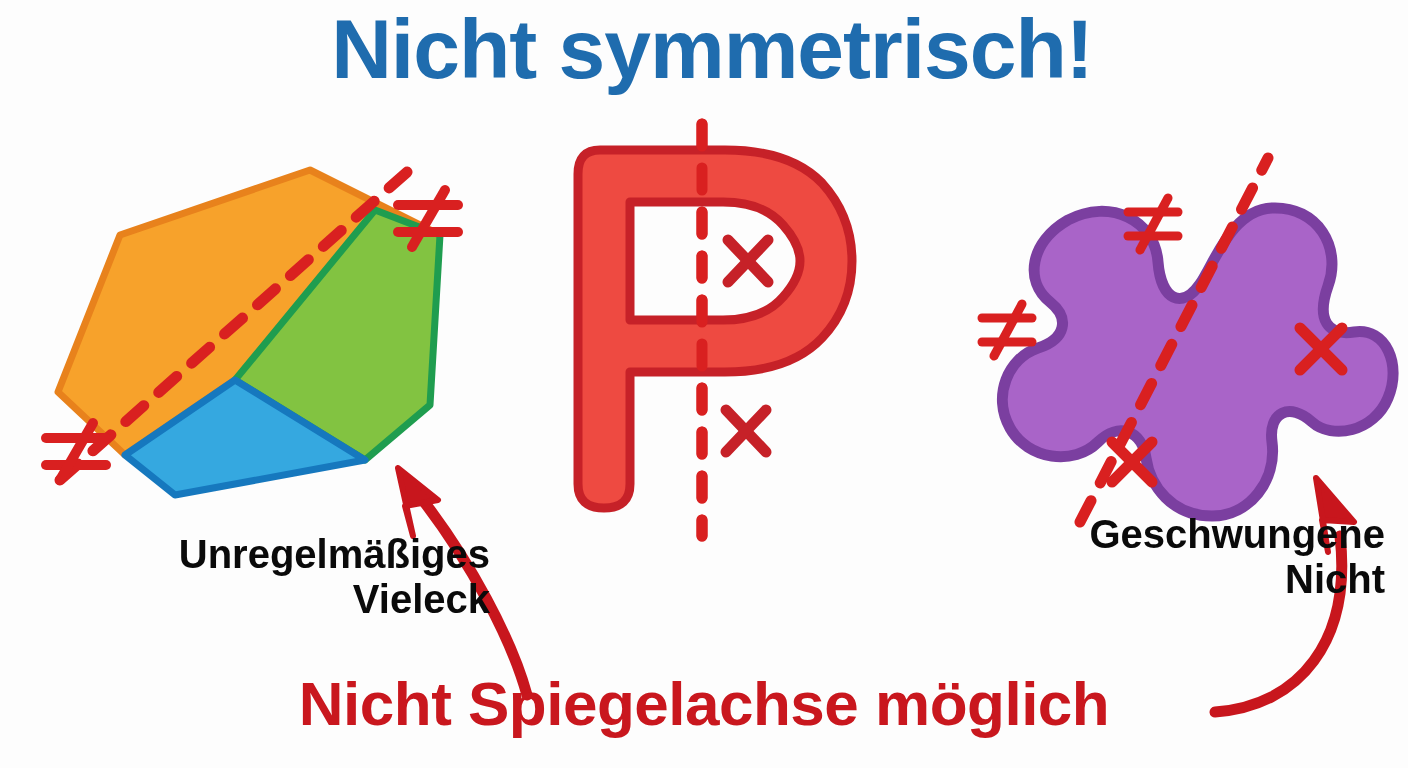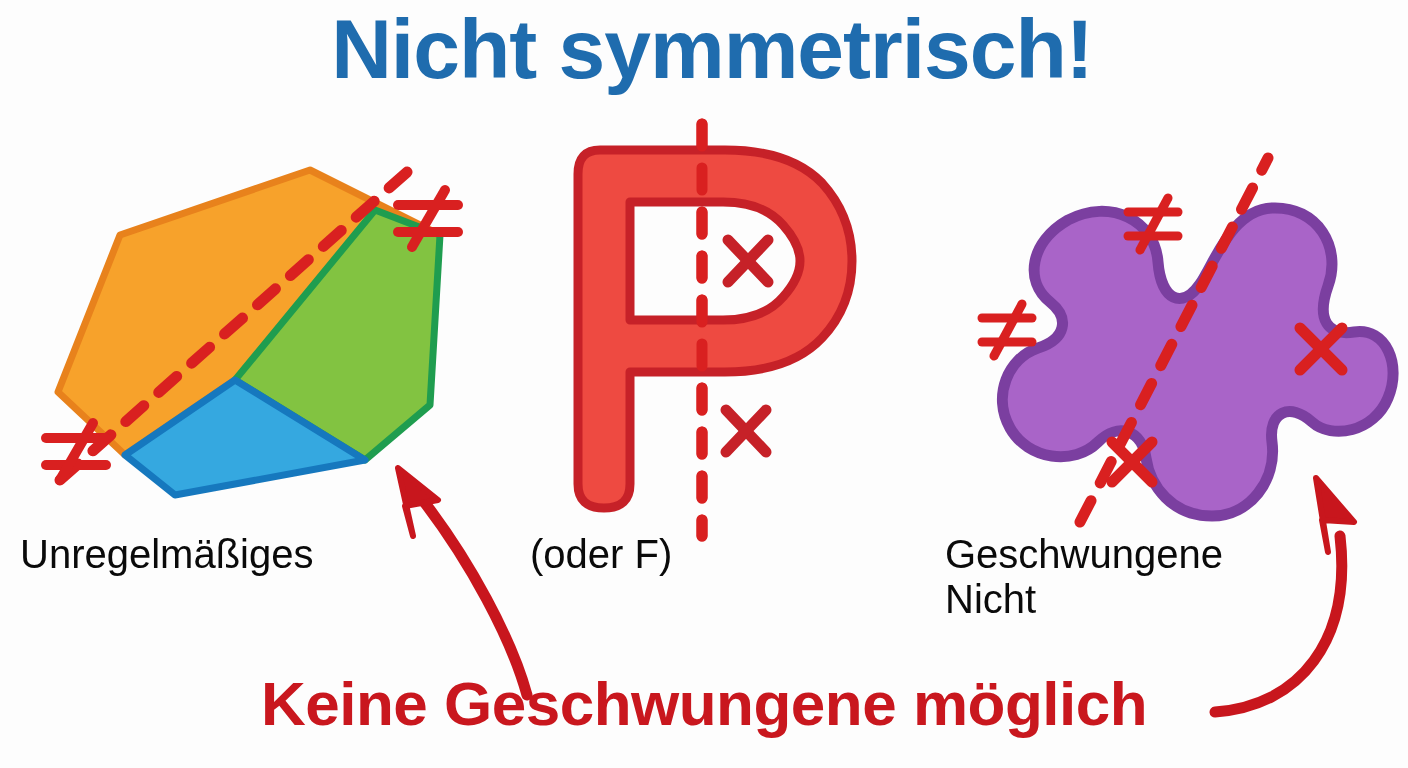--- a/index.html
+++ b/index.html
@@ -48,30 +48,30 @@
     font-size: 62px;
     font-weight: bold;
     color: #C9171E;
     letter-spacing: -0.5px;
     white-space: nowrap;
   }
 
   
   .caption {
     position: absolute;
-    text-align: left;
+    text-align: right;
     font-size: 40px;
-    font-weight: normal;
+    font-weight: bold;
     color: #0a0a0a;
     line-height: 1.12;
     white-space: nowrap;
   }
   .caption.c1 { left: 20px;  top: 532px; width: 470px; }
   .caption.c2 { left: 530px; top: 532px; width: 380px; }
-  .caption.c3 { left: 945px; top: 532px; width: 440px; }
+  .caption.c3 { left: 945px; top: 512px; width: 440px; }
   .caption .l2 { display: block; }
 
   
   .panel {
     position: absolute;
   }
   .panel svg { display: block; overflow: visible; }
 
   #panel-polygon { left: 30px;  top: 150px; width: 470px; height: 380px; }
   #panel-letter  { left: 560px; top: 120px; width: 370px; height: 420px; }
@@ -207,26 +207,26 @@
 
       <g>
         <path d="M 1215 272 C 1300 266 1352 200 1340 96" fill="none" stroke="#C8161D" stroke-width="11" stroke-linecap="round"></path>
         <path d="M 1316 38 L 1354 82 L 1322 80 L 1328 112 Z" fill="#C8161D" stroke="#C8161D" stroke-width="6" stroke-linejoin="round"></path>
       </g>
     </svg>
   </div>
 
   <div class="caption c1">
     <span>Unregelmäßiges</span>
+    <span class="l2">Vieleck</span>
   </div>
 
   <div class="caption c2">
-    <span class="l2">(oder F)</span>
   </div>
 
   <div class="caption c3">
     <span>Geschwungene</span>
     <span class="l2">Nicht</span>
   </div>
 
-  <div class="banner">Keine Geschwungene möglich</div>
+  <div class="banner">Nicht Spiegelachse möglich</div>
 
 </div>
 
 </body></html>

